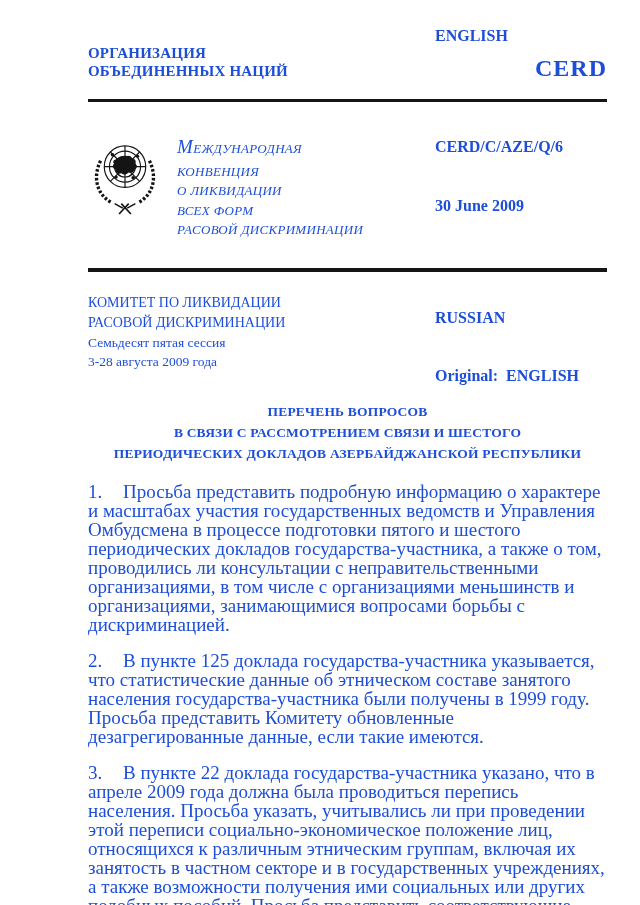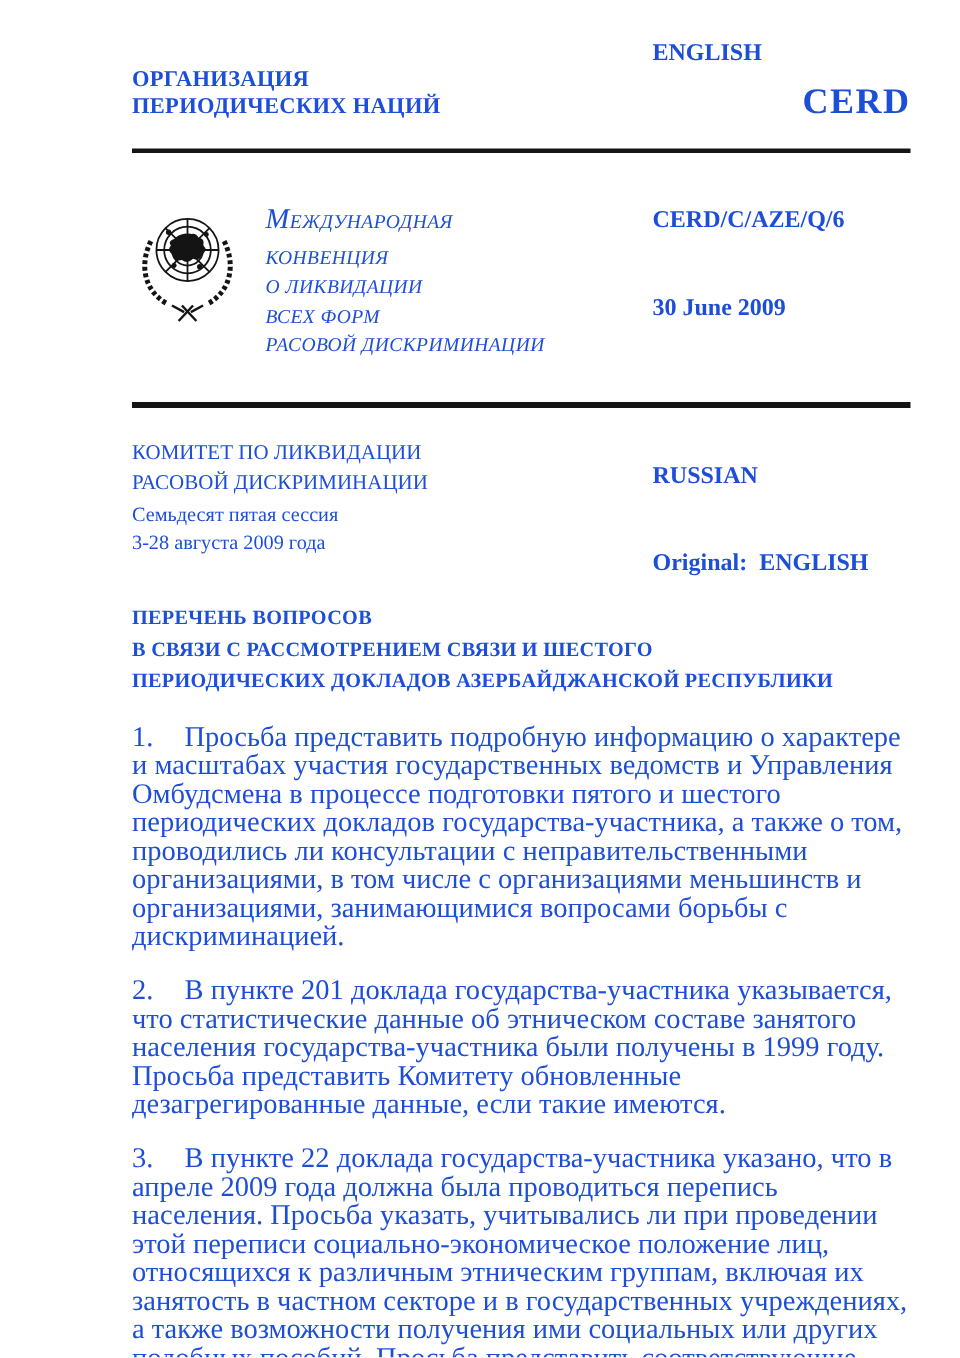--- a/index.html
+++ b/index.html
@@ -23,37 +23,37 @@
   .masthead { display: flex; align-items: center; margin-top: 17px; height: 122px; }
   .emblem-wrap { width: 76px; flex: 0 0 76px; margin-top: 1px; }
   .convention { font-style: italic; margin-left: 13px; font-size: 13px; line-height: 1.5; letter-spacing: 0.3px; margin-top: 13px; }
   .convention .lead-cap { font-size: 19px; font-style: italic; }
   .distr-block { margin-left: auto; width: 172px; font-size: 16px; line-height: 1.22; margin-top: 7px; font-weight: bold; }
   .distr-group { margin-bottom: 14px; white-space: pre; }
   
   .committee { margin-top: 21px; font-size: 14px; line-height: 1.42; }
   .committee-session { font-size: 13.5px; }
   
-  .doc-title { text-align: left; font-weight: bold; font-size: 13.5px; line-height: 1.55; margin-top: 31px; letter-spacing: 0.2px; }
+  .doc-title { text-align: center; font-weight: bold; font-size: 13.5px; line-height: 1.55; margin-top: 31px; letter-spacing: 0.2px; }
   .section-heading { text-align: center; font-weight: bold; font-size: 13.5px; margin-top: 17px; text-decoration: underline; text-underline-offset: 2px; }
   
   .para { font-size: 19px; line-height: 19px; margin-top: 17px; }
   .para-num { display: inline-block; width: 35px; }
   
   .footer-ref { margin-top: 9px; font-size: 11px; white-space: pre; }
 </style>
 </head>
 <body>
 
 <div class="page">
 
   <div class="header-row">
     <div class="org-name">
       <div>ОРГАНИЗАЦИЯ</div>
-      <div>ПЕРИОДИЧЕСКИХ НАЦИЙ</div>
+      <div>ОБЪЕДИНЕННЫХ НАЦИЙ</div>
     </div>
     <div class="doc-symbol-large">CERD</div>
   </div>
 
   <div class="rule"></div>
 
   <div class="masthead">
     <div class="emblem-wrap">
       <svg viewBox="0 0 100 112" width="74" height="83" aria-hidden="true">
 
@@ -125,19 +125,19 @@
 
   <div class="doc-title">
     <div>ПЕРЕЧЕНЬ ВОПРОСОВ</div>
     <div>В СВЯЗИ С РАССМОТРЕНИЕМ СВЯЗИ И ШЕСТОГО</div>
     <div>ПЕРИОДИЧЕСКИХ ДОКЛАДОВ АЗЕРБАЙДЖАНСКОЙ РЕСПУБЛИКИ</div>
   </div>
 
 
   <div class="para"><span class="para-num">1.</span><span>Просьба представить подробную информацию о характере и масштабах участия государственных ведомств и Управления Омбудсмена в процессе подготовки пятого и шестого периодических докладов государства-участника, а также о том, проводились ли консультации с неправительственными организациями, в том числе с организациями меньшинств и организациями, занимающимися вопросами борьбы с дискриминацией.</span></div>
 
-  <div class="para"><span class="para-num">2.</span><span>В пункте 201 доклада государства-участника указывается, что статистические данные об этническом составе занятого населения государства-участника были получены в 1999 году.  Просьба представить Комитету обновленные дезагрегированные данные, если такие имеются.</span></div>
+  <div class="para"><span class="para-num">2.</span><span>В пункте 125 доклада государства-участника указывается, что статистические данные об этническом составе занятого населения государства-участника были получены в 1999 году.  Просьба представить Комитету обновленные дезагрегированные данные, если такие имеются.</span></div>
 
   <div class="para"><span class="para-num">3.</span><span>В пункте 22 доклада государства-участника указано, что в апреле 2009 года должна была проводиться перепись населения.  Просьба указать, учитывались ли при проведении этой переписи социально-экономическое положение лиц, относящихся к различным этническим группам, включая их занятость в частном секторе и в государственных учреждениях, а также возможности получения ими социальных или других подобных пособий.  Просьба представить соответствующие данные, если таковые имеются, по этим вопросам.</span></div>
 
   <div class="footer-ref">GE.09-43388  (R)   090709   090709</div>
 
 </div>
 
 </body></html>

